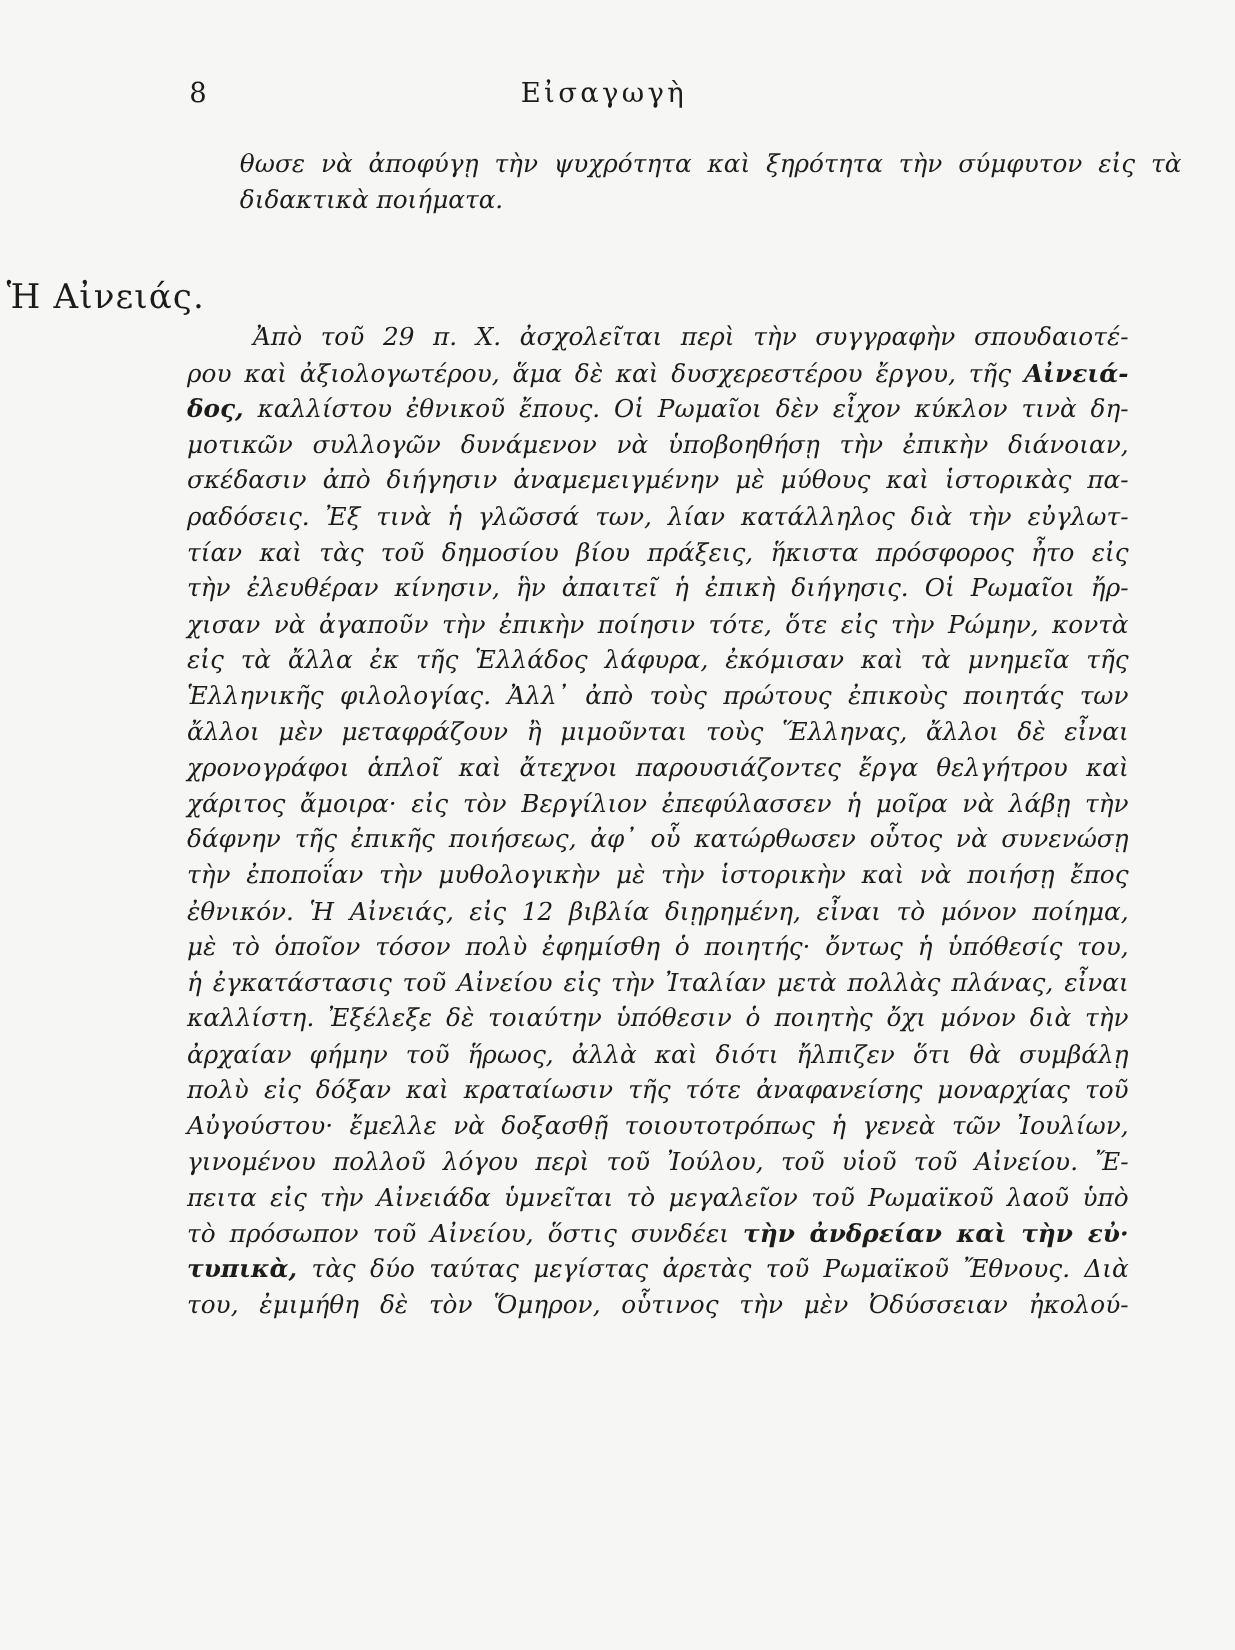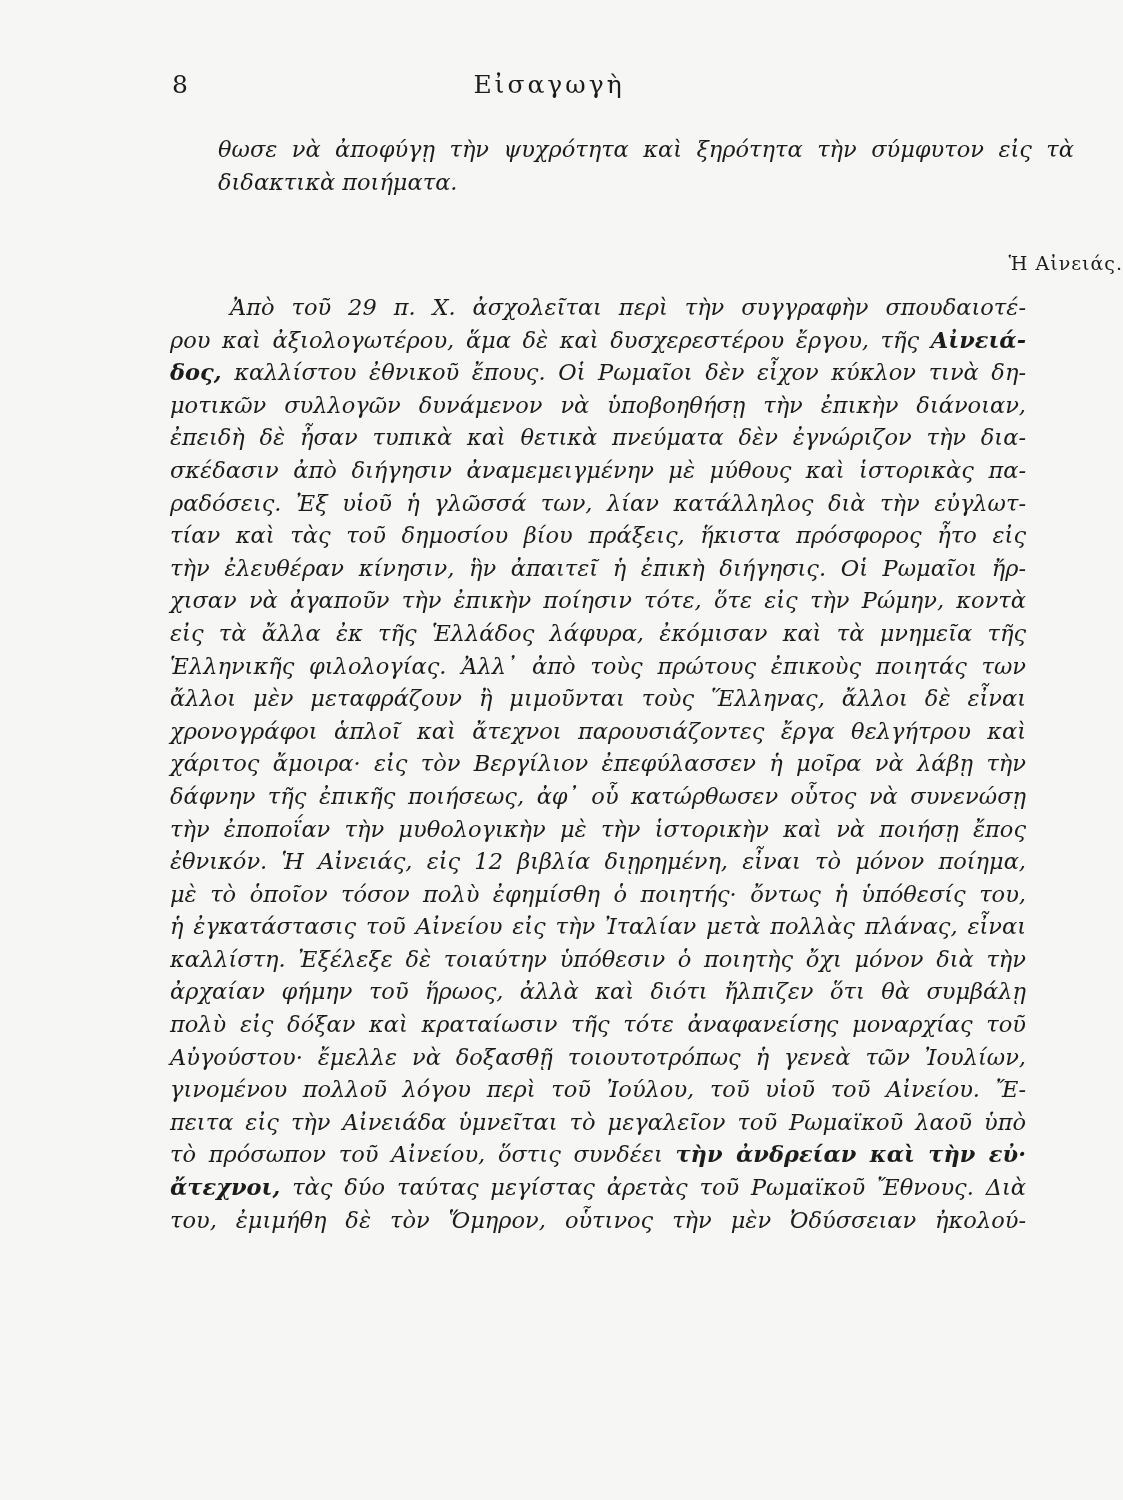--- a/index.html
+++ b/index.html
@@ -26,21 +26,21 @@
   }
   .line {
     display: block; height: 32.6px; line-height: 32.6px;
     white-space: nowrap; text-align: justify; text-align-last: justify;
   }
   .line.last { text-align-last: left; }
   .line.indent { padding-left: 60px; }
   .b { font-weight: bold; }
   .section-title {
     position: absolute; left: 0; width: 1123px; top: 252px;
-    text-align: right; font-size: 19px; font-style: normal;
+    text-align: left; font-size: 31px; font-style: normal;
     padding-left: 6px; box-sizing: border-box; letter-spacing: 1px;
   }
 </style>
 </head>
 <body>
 
 <div>
   <div class="page-num">8</div>
   <div class="running-head">Εἰσαγωγὴ</div>
 
@@ -49,39 +49,38 @@
     <span class="line last">διδακτικὰ ποιήματα.</span>
   </div>
 
   <div class="section-title">Ἡ Αἰνειάς.</div>
 
   <div class="text-block" id="body-block" style="top:291px;">
       <span class="line indent"><span>Ἀπὸ τοῦ 29 π. Χ. ἀσχολεῖται περὶ τὴν συγγραφὴν σπουδαιοτέ-</span></span>
       <span class="line"><span>ρου καὶ ἀξιολογωτέρου, ἅμα δὲ καὶ δυσχερεστέρου ἔργου, τῆς </span><span class="b">Αἰνειά-</span></span>
       <span class="line"><span></span><span class="b">δος,</span><span> καλλίστου ἐθνικοῦ ἔπους. Οἱ Ρωμαῖοι δὲν εἶχον κύκλον τινὰ δη-</span></span>
       <span class="line"><span>μοτικῶν συλλογῶν δυνάμενον νὰ ὑποβοηθήσῃ τὴν ἐπικὴν διάνοιαν,</span></span>
-      <span class="line"><span>ἐπειδὴ δὲ ἦσαν τυπικὰ καὶ θετικὰ πνεύματα δὲν ἐγνώριζον τὴν δια-</span></span>
       <span class="line"><span>σκέδασιν ἀπὸ διήγησιν ἀναμεμειγμένην μὲ μύθους καὶ ἱστορικὰς πα-</span></span>
-      <span class="line"><span>ραδόσεις. Ἐξ υἱοῦ ἡ γλῶσσά των, λίαν κατάλληλος διὰ τὴν εὐγλωτ-</span></span>
+      <span class="line"><span>ραδόσεις. Ἐξ τινὰ ἡ γλῶσσά των, λίαν κατάλληλος διὰ τὴν εὐγλωτ-</span></span>
       <span class="line"><span>τίαν καὶ τὰς τοῦ δημοσίου βίου πράξεις, ἥκιστα πρόσφορος ἦτο εἰς</span></span>
       <span class="line"><span>τὴν ἐλευθέραν κίνησιν, ἣν ἀπαιτεῖ ἡ ἐπικὴ διήγησις. Οἱ Ρωμαῖοι ἤρ-</span></span>
       <span class="line"><span>χισαν νὰ ἀγαποῦν τὴν ἐπικὴν ποίησιν τότε, ὅτε εἰς τὴν Ρώμην, κοντὰ</span></span>
       <span class="line"><span>εἰς τὰ ἄλλα ἐκ τῆς Ἑλλάδος λάφυρα, ἐκόμισαν καὶ τὰ μνημεῖα τῆς</span></span>
       <span class="line"><span>Ἑλληνικῆς φιλολογίας. Ἀλλ᾽ ἀπὸ τοὺς πρώτους ἐπικοὺς ποιητάς των</span></span>
       <span class="line"><span>ἄλλοι μὲν μεταφράζουν ἢ μιμοῦνται τοὺς Ἕλληνας, ἄλλοι δὲ εἶναι</span></span>
       <span class="line"><span>χρονογράφοι ἁπλοῖ καὶ ἄτεχνοι παρουσιάζοντες ἔργα θελγήτρου καὶ</span></span>
       <span class="line"><span>χάριτος ἄμοιρα· εἰς τὸν Βεργίλιον ἐπεφύλασσεν ἡ μοῖρα νὰ λάβῃ τὴν</span></span>
       <span class="line"><span>δάφνην τῆς ἐπικῆς ποιήσεως, ἀφ᾽ οὗ κατώρθωσεν οὗτος νὰ συνενώσῃ</span></span>
       <span class="line"><span>τὴν ἐποποΐαν τὴν μυθολογικὴν μὲ τὴν ἱστορικὴν καὶ νὰ ποιήσῃ ἔπος</span></span>
       <span class="line"><span>ἐθνικόν. Ἡ Αἰνειάς, εἰς 12 βιβλία διῃρημένη, εἶναι τὸ μόνον ποίημα,</span></span>
       <span class="line"><span>μὲ τὸ ὁποῖον τόσον πολὺ ἐφημίσθη ὁ ποιητής· ὄντως ἡ ὑπόθεσίς του,</span></span>
       <span class="line"><span>ἡ ἐγκατάστασις τοῦ Αἰνείου εἰς τὴν Ἰταλίαν μετὰ πολλὰς πλάνας, εἶναι</span></span>
       <span class="line"><span>καλλίστη. Ἐξέλεξε δὲ τοιαύτην ὑπόθεσιν ὁ ποιητὴς ὄχι μόνον διὰ τὴν</span></span>
       <span class="line"><span>ἀρχαίαν φήμην τοῦ ἥρωος, ἀλλὰ καὶ διότι ἤλπιζεν ὅτι θὰ συμβάλῃ</span></span>
       <span class="line"><span>πολὺ εἰς δόξαν καὶ κραταίωσιν τῆς τότε ἀναφανείσης μοναρχίας τοῦ</span></span>
       <span class="line"><span>Αὐγούστου· ἔμελλε νὰ δοξασθῇ τοιουτοτρόπως ἡ γενεὰ τῶν Ἰουλίων,</span></span>
       <span class="line"><span>γινομένου πολλοῦ λόγου περὶ τοῦ Ἰούλου, τοῦ υἱοῦ τοῦ Αἰνείου. Ἔ-</span></span>
       <span class="line"><span>πειτα εἰς τὴν Αἰνειάδα ὑμνεῖται τὸ μεγαλεῖον τοῦ Ρωμαϊκοῦ λαοῦ ὑπὸ</span></span>
       <span class="line"><span>τὸ πρόσωπον τοῦ Αἰνείου, ὅστις συνδέει </span><span class="b">τὴν ἀνδρείαν καὶ τὴν εὐ·</span></span>
-      <span class="line"><span></span><span class="b">ἄτεχνοι,</span><span> τὰς δύο ταύτας μεγίστας ἀρετὰς τοῦ Ρωμαϊκοῦ Ἔθνους. Διὰ</span></span>
+      <span class="line"><span></span><span class="b">τυπικὰ,</span><span> τὰς δύο ταύτας μεγίστας ἀρετὰς τοῦ Ρωμαϊκοῦ Ἔθνους. Διὰ</span></span>
       <span class="line"><span>του, ἐμιμήθη δὲ τὸν Ὅμηρον, οὗτινος τὴν μὲν Ὀδύσσειαν ἠκολού-</span></span>
     </div>
 </div>
 
 </body></html>

